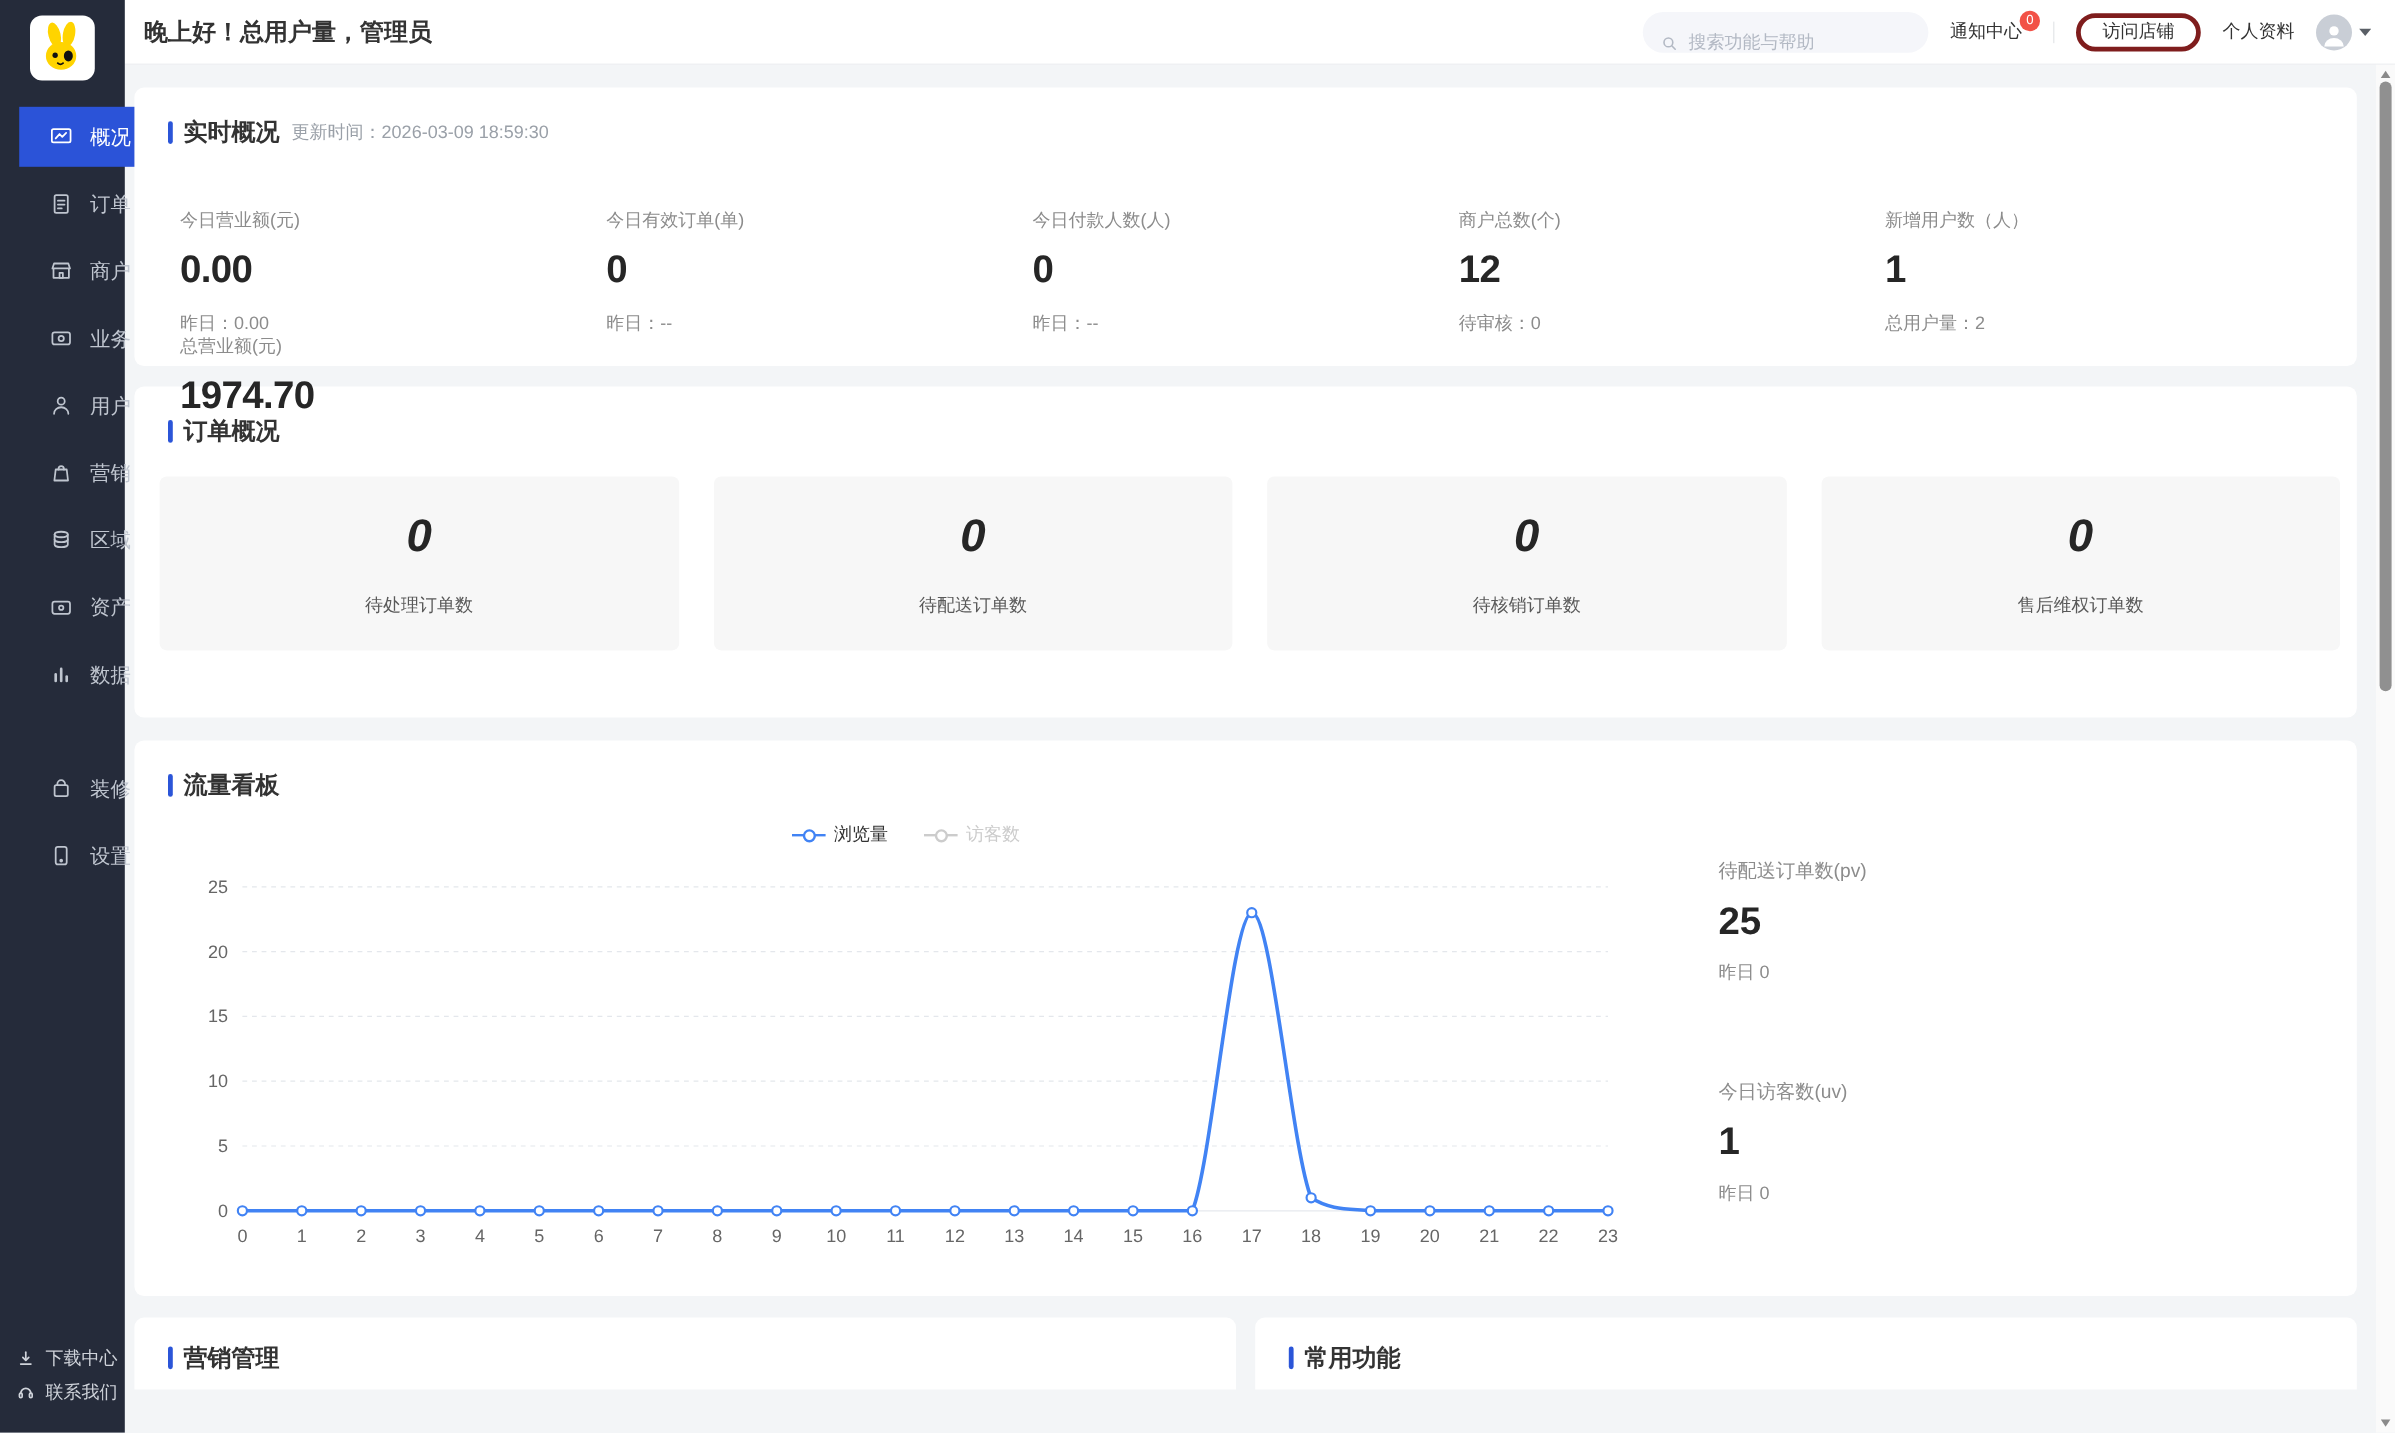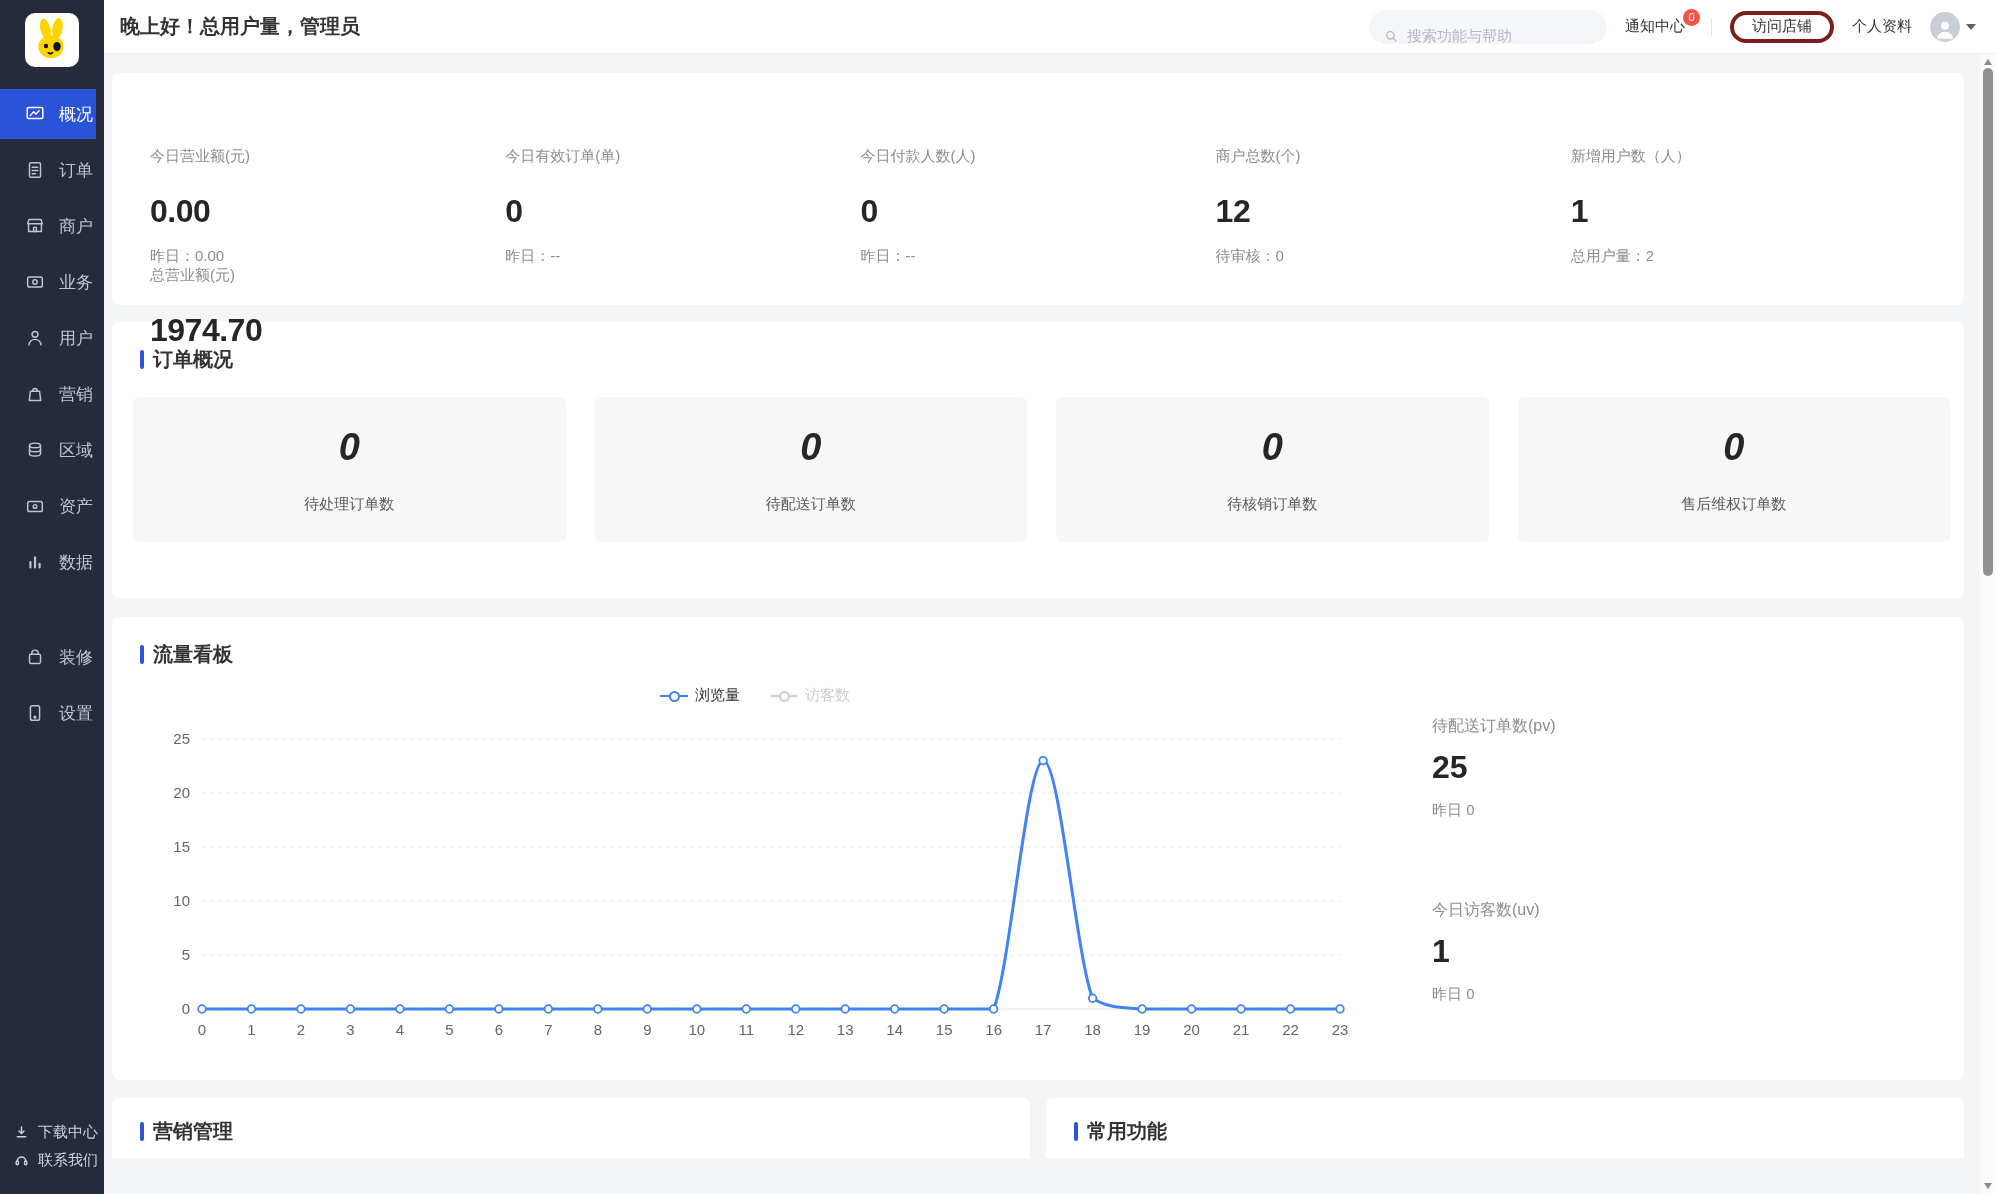--- a/index.html
+++ b/index.html
@@ -2,21 +2,21 @@
 <html><head>
 <meta charset="utf-8">
 <style>
   * { margin:0; padding:0; box-sizing:border-box; }
   html,body { width:1996px; height:1194px; overflow:hidden; }
   body { font-family:"Liberation Sans","DejaVu Sans",sans-serif; background:#f3f5f7; color:#333; position:relative; }
 
   
   .sidebar { position:absolute; left:0; top:0; width:104px; height:1194px; background:#252b3a; z-index:5; }
   .logo { position:absolute; left:25px; top:13px; width:54px; height:54px; background:#fff; border-radius:10px; display:flex; align-items:center; justify-content:center; cursor:pointer; }
-  .menu { position:absolute; top:86px; left:0; width:96px; }
+  .menu { position:absolute; top:86px; left:16px; width:96px; }
   .mi { height:56px; display:flex; align-items:center; padding-left:24px; gap:13px; color:#bfc5cf; font-size:17px; cursor:pointer; }
   .mi .ic { display:flex; width:22px; height:22px; }
   .mi.active { background:#2b53d8; color:#fff; height:50px; margin:3px 0; }
   .mi.gap-before { margin-top:39px; }
   .side-foot { position:absolute; bottom:20px; left:0; width:101px; }
   .sf-item { height:28px; display:flex; align-items:center; padding-left:13px; gap:8px; color:#cfd3da; font-size:15px; cursor:pointer; }
   .sf-item .ic { display:flex; width:17px; height:17px; }
 
   
   .topbar { position:absolute; left:104px; top:0; right:0; height:54px; background:#fff; border-bottom:1px solid #ebedf0; display:flex; align-items:center; padding:0 20px 0 16px; z-index:4; }
@@ -38,21 +38,21 @@
   .main { position:absolute; left:104px; top:54px; width:1876px; padding:19px 16px 0 8px; }
   .card { background:#fff; border-radius:8px; }
   .sec-title { display:flex; align-items:center; }
   .sec-title .bar { width:4px; height:19px; background:#2b55d8; border-radius:2px; margin-right:9px; }
   .sec-title h2 { font-size:20px; font-weight:bold; color:#333; }
   .sec-title .update { margin-left:10px; font-size:15px; color:#9aa0a8; font-weight:normal; }
 
   .c1 { height:232px; padding:24px 38px 0 28px; margin-bottom:17px; }
   .stats6 { display:grid; grid-template-columns:repeat(5,1fr); margin-top:50px; padding-left:10px; }
   .s-label { font-size:15px; color:#8c8c8c; }
-  .s-value { font-size:32px; font-weight:bold; color:#262626; margin-top:27px; letter-spacing:-0.5px; }
+  .s-value { font-size:32px; font-weight:bold; color:#262626; margin-top:13px; letter-spacing:-0.5px; }
   .s-sub { font-size:15px; color:#8c8c8c; margin-top:17px; min-height:18px; }
 
   .c2 { height:276px; padding:24px 14px 0 21px; margin-bottom:19px; }
   .ocards { display:grid; grid-template-columns:repeat(4,1fr); gap:29px; margin-top:24px; }
   .ocard { height:145px; background:#f7f7f7; border-radius:6px; display:flex; flex-direction:column; align-items:center; justify-content:center; cursor:pointer; }
   .onum { font-size:38px; font-weight:bold; font-style:italic; color:#262626; }
   .olabel { font-size:15px; color:#595959; margin-top:26px; }
 
   .c3 { height:463px; padding:24px 0 0 28px; margin-bottom:18px; }
   .traffic-row { display:flex; margin-top:8px; }
@@ -258,20 +258,25 @@
             </svg>
         </div>
         <span class="caret"></span>
       </div>
     </div>
   </header>
 
   <main class="main">
 
     <section class="card c1">
+      <div class="sec-title">
+        <i class="bar"></i>
+        <h2>实时概况</h2>
+        <span class="update">更新时间：2026-03-09 18:59:30</span>
+      </div>
       <div class="stats6">
         <div class="stat">
           <div class="s-label">今日营业额(元)</div>
           <div class="s-value">0.00</div>
           <div class="s-sub">昨日：0.00</div>
         </div>
         <div class="stat">
           <div class="s-label">今日有效订单(单)</div>
           <div class="s-value">0</div>
           <div class="s-sub">昨日：--</div>

